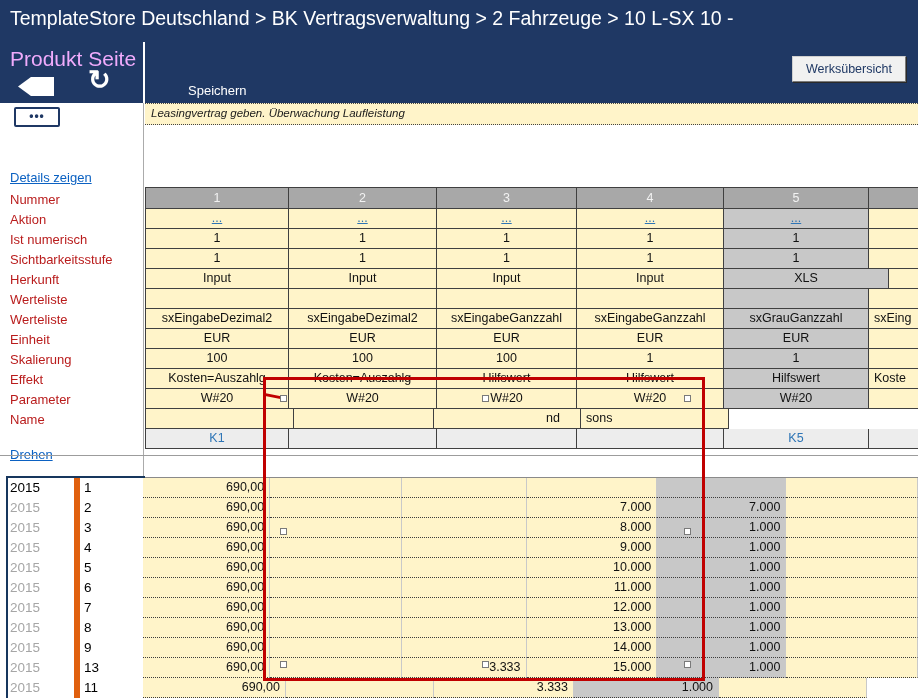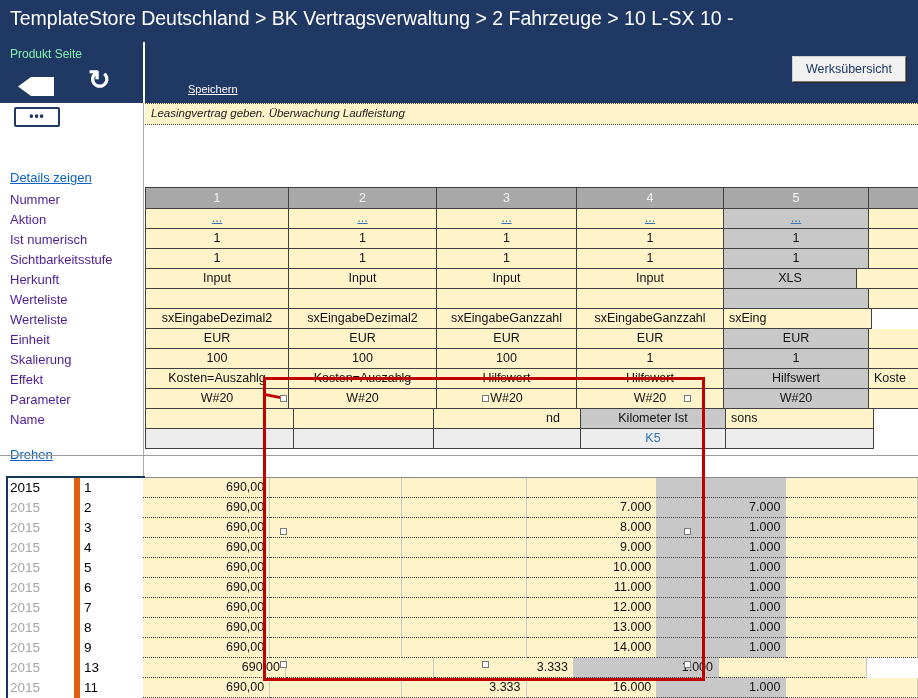--- a/index.html
+++ b/index.html
@@ -2,38 +2,38 @@
 <html><head>
 <meta charset="utf-8">
 <style>
   html,body{margin:0;padding:0;}
   .screen{position:relative;width:918px;height:698px;background:#fff;overflow:hidden;
           font-family:"Liberation Sans",sans-serif;color:#111;}
 
   
   .topbar{position:absolute;left:0;top:0;width:918px;height:103px;background:#1F3864;}
   .title{position:absolute;left:10px;top:7px;color:#fff;font-size:19.5px;white-space:nowrap;}
-  .page-label{position:absolute;left:10px;top:47px;color:#86efac;font-size:12px;}
+  .page-label{position:absolute;left:10px;top:47px;color:#f0abfc;font-size:21px;}
   .back-icon{position:absolute;left:18px;top:77px;width:36px;height:19px;background:#fff;
              clip-path:polygon(0 50%,36% 0,100% 0,100% 100%,36% 100%);cursor:pointer;}
   .refresh-icon{position:absolute;left:88px;top:64px;color:#fff;font-size:27px;font-weight:bold;cursor:pointer;}
   .vline-top{position:absolute;left:143px;top:42px;width:2px;height:61px;background:#fff;}
-  .save-link{position:absolute;left:188px;top:83px;color:#fff;font-size:11px;text-decoration:underline;cursor:pointer;}
+  .save-link{position:absolute;left:188px;top:83px;color:#fff;font-size:13px;cursor:pointer;}
   .werks-btn{position:absolute;left:792px;top:56px;width:114px;height:26px;background:#F1F1F1;
              border:1px solid #7a7a7a;border-top-color:#cfcfcf;border-left-color:#cfcfcf;
              box-shadow:1px 1px 0 #2a2a2a;color:#1F3864;font-size:12.5px;text-align:center;
              line-height:24px;cursor:pointer;box-sizing:border-box;}
 
   
   .ellipsis-btn{position:absolute;left:14px;top:107px;width:46px;height:20px;border:2px solid #1F3864;
                 border-radius:2px;background:#fff;color:#1F3864;text-align:center;line-height:15px;
                 font-size:12px;font-weight:bold;letter-spacing:1px;cursor:pointer;box-sizing:border-box;}
   .details-link{position:absolute;left:10px;top:170px;color:#0B61C2;font-size:13px;
                 text-decoration:underline;cursor:pointer;}
-  .row-label{position:absolute;left:10px;height:20px;line-height:20px;font-size:13px;color:#4c1d95;white-space:nowrap;}
+  .row-label{position:absolute;left:10px;height:20px;line-height:20px;font-size:13px;color:#b91c1c;white-space:nowrap;}
   .row-label.link{color:#0B61C2;text-decoration:underline;cursor:pointer;}
 
   
   .info-banner{position:absolute;left:145px;top:103px;width:773px;height:22px;background:#FFF4C9;
                border-top:1px dotted #444;border-bottom:1px dotted #444;box-sizing:border-box;
                font-style:italic;font-size:11.5px;line-height:19px;padding-left:6px;color:#1a1a1a;}
   .vline-mid{position:absolute;left:143px;top:103px;width:1px;height:374px;background:#ababab;}
 
   
   #param-table{position:absolute;left:145px;top:187px;border-left:1px solid #404040;border-top:1px solid #404040;}
@@ -144,36 +144,37 @@
         <div class="tcell" style="width: 140px;">1</div>
         <div class="tcell" style="width: 147px;">1</div>
         <div class="tcell gray" style="width: 145px;">1</div>
         <div class="tcell" style="width: 148px;"></div>
       </div>
       <div class="trow">
         <div class="tcell" style="width: 143px;">Input</div>
         <div class="tcell" style="width: 148px;">Input</div>
         <div class="tcell" style="width: 140px;">Input</div>
         <div class="tcell" style="width: 147px;">Input</div>
-        <div class="tcell gray" style="width: 133px;">XLS</div>
+        <div class="tcell gray" style="width: 165px;">XLS</div>
         <div class="tcell" style="width: 148px;"></div>
       </div>
       <div class="trow">
         <div class="tcell" style="width: 143px;"></div>
         <div class="tcell" style="width: 148px;"></div>
         <div class="tcell" style="width: 140px;"></div>
         <div class="tcell" style="width: 147px;"></div>
         <div class="tcell gray" style="width: 145px;"></div>
         <div class="tcell" style="width: 148px;"></div>
       </div>
       <div class="trow">
         <div class="tcell" style="width: 143px;">sxEingabeDezimal2</div>
         <div class="tcell" style="width: 148px;">sxEingabeDezimal2</div>
         <div class="tcell" style="width: 140px;">sxEingabeGanzzahl</div>
         <div class="tcell" style="width: 147px;">sxEingabeGanzzahl</div>
+        <div class="tcell gray" style="width: 145px;">sxGrauGanzzahl</div>
         <div class="tcell alignl" style="width: 148px;">sxEing</div>
       </div>
       <div class="trow">
         <div class="tcell" style="width: 143px;">EUR</div>
         <div class="tcell" style="width: 148px;">EUR</div>
         <div class="tcell" style="width: 140px;">EUR</div>
         <div class="tcell" style="width: 147px;">EUR</div>
         <div class="tcell gray" style="width: 145px;">EUR</div>
         <div class="tcell" style="width: 148px;"></div>
       </div>
@@ -198,24 +199,24 @@
         <div class="tcell" style="width: 148px;">W#20</div>
         <div class="tcell" style="width: 140px;">W#20</div>
         <div class="tcell" style="width: 147px;">W#20</div>
         <div class="tcell gray" style="width: 145px;">W#20</div>
         <div class="tcell" style="width: 148px;"></div>
       </div>
       <div class="trow">
         <div class="tcell" style="width: 148px;"></div>
         <div class="tcell" style="width: 140px;"></div>
         <div class="tcell alignr" style="width: 147px;">nd</div>
-        <div class="tcell gray" style="width: 145px;">Kilometer Ist</div>
         <div class="tcell alignl" style="width: 148px;">sons</div>
       </div>
       <div class="trow">
+        <div class="tcell lgray linktext" style="width: 143px;">K1</div>
         <div class="tcell lgray" style="width: 148px;"></div>
         <div class="tcell lgray" style="width: 140px;"></div>
         <div class="tcell lgray" style="width: 147px;"></div>
         <div class="tcell lgray linktext" style="width: 145px;">K5</div>
         <div class="tcell lgray" style="width: 148px;"></div>
       </div>
     </div>
 
   <div class="grid-topline"></div>
   <div class="grid-topnavy"></div>
@@ -317,28 +318,28 @@
         <div class="gcell" style="width: 148px;"></div>
         <div class="gcell" style="width: 140px;"></div>
         <div class="gcell" style="width: 147px;">14.000</div>
         <div class="gcell gray" style="width: 145px;">1.000</div>
         <div class="gcell" style="width: 148px;"></div>
       </div>
       <div class="grow">
         <div class="gcell" style="width: 143px;">690,00</div>
         <div class="gcell" style="width: 148px;"></div>
         <div class="gcell" style="width: 140px;">3.333</div>
+        <div class="gcell" style="width: 147px;">15.000</div>
         <div class="gcell gray" style="width: 145px;">1.000</div>
         <div class="gcell" style="width: 148px;"></div>
       </div>
       <div class="grow">
         <div class="gcell" style="width: 143px;">690,00</div>
         <div class="gcell" style="width: 148px;"></div>
         <div class="gcell" style="width: 140px;">3.333</div>
-        <div class="gcell" style="width: 147px;">16.000</div>
         <div class="gcell gray" style="width: 145px;">1.000</div>
         <div class="gcell" style="width: 148px;"></div>
       </div>
     </div>
 
   <div class="red-connector"></div>
   <div class="split-line"></div>
   <div class="red-rect"></div>
   <div id="handles">
       <div class="handle" style="left: 280px; top: 395px;"></div>

